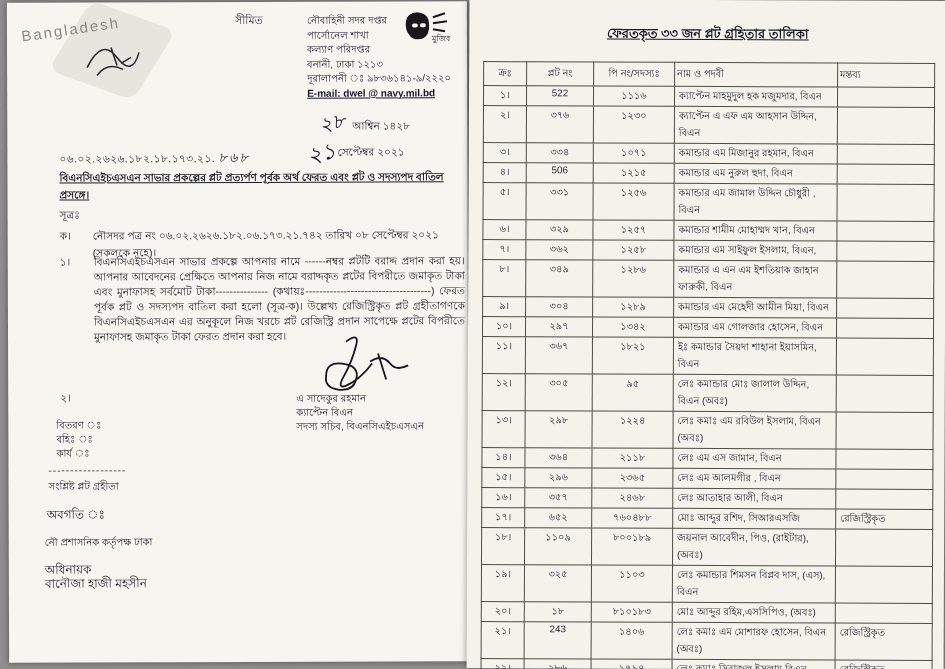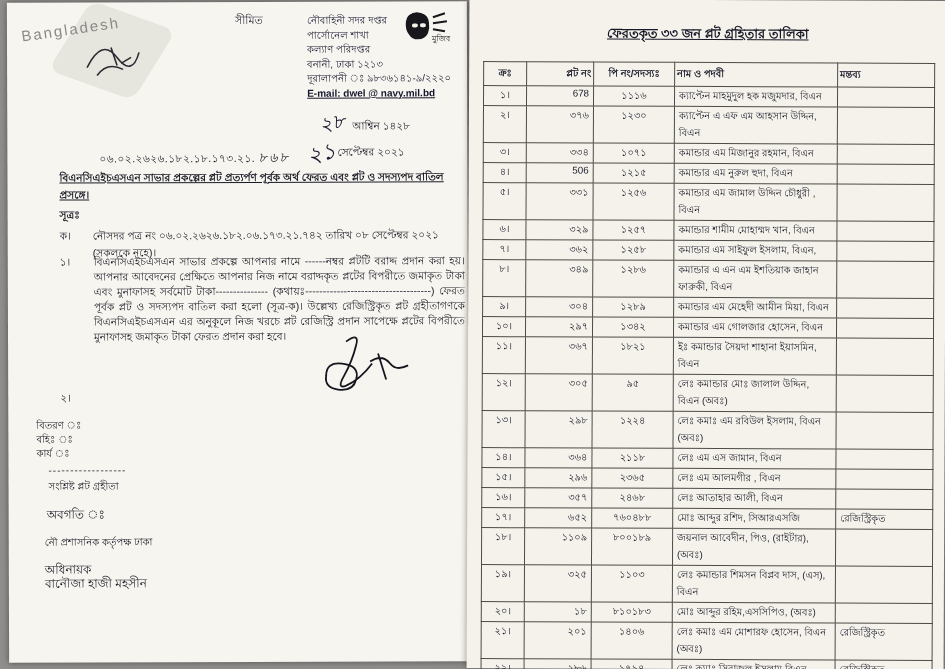--- a/index.html
+++ b/index.html
@@ -19,44 +19,44 @@
   .letterhead .email{font-weight:bold;text-decoration:underline;color:#16162e;}
   .mujib{left:392px;top:6px;}
   .stamp-bd{left:14px;top:18px;transform:rotate(-8deg);color:#8a8a86;font-size:15px;letter-spacing:2px;}
   .stamp-blob{left:60px;top:8px;width:90px;height:80px;background:#d9d7d0;opacity:.55;transform:rotate(20deg) skewX(-12deg);border-radius:12px;}
   .scribble{left:70px;top:25px;}
   .hand{color:#1a1a30;font-size:20px;transform:rotate(-12deg);font-style:italic;}
   .hand-day1{left:312px;top:106px;}
   .hand-day2{left:300px;top:134px;font-size:22px;}
   .date-bn{left:345px;top:117px;font-size:10.5px;}
   .date-en{left:330px;top:143px;font-size:10.5px;}
-  .refline{left:52px;top:146px;font-size:10.5px;letter-spacing:.5px;margin-left:40px;}
+  .refline{left:52px;top:146px;font-size:10.5px;letter-spacing:.5px;}
   .refline .hand-tail{font-size:13px;font-style:italic;letter-spacing:2px;}
   .subject{left:52px;top:168px;width:400px;font-size:10.5px;font-weight:bold;text-decoration:underline;}
-  .sutra{left:52px;top:205px;font-size:10.5px;font-weight:bold;}
+  .sutra{left:52px;top:205px;font-size:10.5px;}
   .src-row{left:52px;top:226px;width:400px;font-size:10.5px;display:flex;gap:22px;}
   .para{width:405px;font-size:10.5px;line-height:15px;text-align:justify;display:flex;gap:20px;}
   .para1{left:52px;top:252px;}
   .para2{left:52px;top:388px;}
   .para .pnum{flex:0 0 14px;}
   .sig-squiggle{left:300px;top:330px;}
   .sig-block{left:288px;top:390px;font-size:10px;line-height:14px;}
-  .dist{left:28px;top:416px;font-size:10px;line-height:14px;}
+  .dist{left:48px;top:416px;font-size:10px;line-height:14px;}
   .dotted{left:40px;top:462px;font-size:10px;letter-spacing:1px;}
   .recipient{left:40px;top:476px;font-size:10px;}
   .info-label{left:38px;top:503px;font-size:12px;}
   .info-item{left:36px;top:532px;font-size:10px;}
   .cmdr{left:36px;top:560px;font-size:12px;line-height:14px;}
   
   .tbl-title{left:0;top:24px;width:477px;text-align:center;font-size:13px;font-weight:bold;text-decoration:underline;color:#181828;}
   .plot-table{left:14px;top:62px;width:452px;border-collapse:collapse;font-size:9.8px;color:#1b1b2b;}
   .plot-table th,.plot-table td{border:1px solid #4c4c48;padding:1px 4px;vertical-align:top;white-space:pre-line;}
-  .plot-table th{font-weight:bold;padding:3px 2px;}
+  .plot-table th{font-weight:normal;padding:3px 2px;}
   .plot-table .c-sl{width:34px;text-align:center;}
-  .plot-table .c-plot{width:58px;text-align:right;}
+  .plot-table .c-plot{width:58px;text-align:center;}
   .plot-table .c-mem{width:72px;text-align:center;}
   .plot-table .c-name{text-align:left;}
   .plot-table .c-rem{width:88px;text-align:left;}
   svg{display:block;}
 </style>
 </head>
 <body>
 
 <div class="page" id="left-page">
 
@@ -110,20 +110,25 @@
   </div>
 
   <div class="abs para para2">
     <span class="pnum">২।</span>
   </div>
 
   <svg class="abs sig-squiggle" width="110" height="64" viewBox="0 0 110 64">
     <path d="M38 10 q14 -10 10 4 q-4 16 -12 30 q-8 14 2 10 q14 -6 26 -22 M18 44 q0 -14 16 -12 q18 2 14 16 q-3 12 -18 10 q-14 -2 -12 -14 M62 30 q12 -8 20 2 q6 8 18 2 M70 22 l8 26" fill="none" stroke="#16161f" stroke-width="1.8"></path>
   </svg>
 
+  <div class="abs sig-block">
+    <div>এ সাদেকুর রহমান</div>
+    <div>ক্যাপ্টেন বিএন</div>
+    <div>সদস্য সচিব, বিএনসিএইচএসএন</div>
+  </div>
 
   <div class="abs dist">
     <div>বিতরণ ঃ</div>
     <div>বহিঃ ঃ</div>
     <div>কার্য ঃ</div>
   </div>
 
   <div class="abs dotted">------------------</div>
   <div class="abs recipient">সংশ্লিষ্ট প্লট গ্রহীতা</div>
   <div class="abs info-label">অবগতি ঃ</div>
@@ -143,21 +148,21 @@
         <th class="c-sl">ক্রঃ</th>
         <th class="c-plot">প্লট নং</th>
         <th class="c-mem">পি নং/সদস্যঃ</th>
         <th class="c-name">নাম ও পদবী</th>
         <th class="c-rem">মন্তব্য</th>
       </tr>
     </thead>
     <tbody>
         <tr>
           <td class="c-sl">১।</td>
-          <td class="c-plot">678</td>
+          <td class="c-plot">522</td>
           <td class="c-mem">১১১৬</td>
           <td class="c-name">ক্যাপ্টেন মাহমুদুল হক মজুমদার, বিএন</td>
           <td class="c-rem"></td>
         </tr>
         <tr>
           <td class="c-sl">২।</td>
           <td class="c-plot">৩৭৬</td>
           <td class="c-mem">১২৩০</td>
           <td class="c-name">ক্যাপ্টেন এ এফ এম আহসান উদ্দিন, বিএন</td>
           <td class="c-rem"></td>
@@ -283,21 +288,21 @@
         </tr>
         <tr>
           <td class="c-sl">২০।</td>
           <td class="c-plot">১৮</td>
           <td class="c-mem">৮১০১৮৩</td>
           <td class="c-name">মোঃ আব্দুর রহিম,এসসিপিও, (অবঃ)</td>
           <td class="c-rem"></td>
         </tr>
         <tr>
           <td class="c-sl">২১।</td>
-          <td class="c-plot">২০১</td>
+          <td class="c-plot">243</td>
           <td class="c-mem">১৪০৬</td>
           <td class="c-name">লেঃ কমাঃ এম মোশারফ হোসেন, বিএন  (অবঃ)</td>
           <td class="c-rem">রেজিস্ট্রিকৃত</td>
         </tr>
         <tr>
           <td class="c-sl">২২।</td>
           <td class="c-plot">২৮৬</td>
           <td class="c-mem">১৭৯৪</td>
           <td class="c-name">লেঃ কমাঃ সিরাজুল ইসলাম,বিএন,(অবঃ)</td>
           <td class="c-rem">রেজিস্ট্রিকৃত</td>

